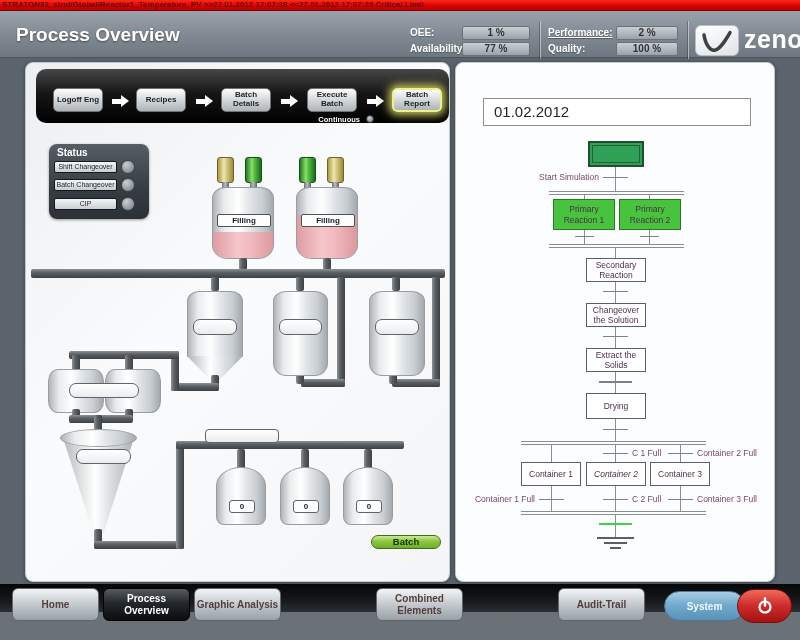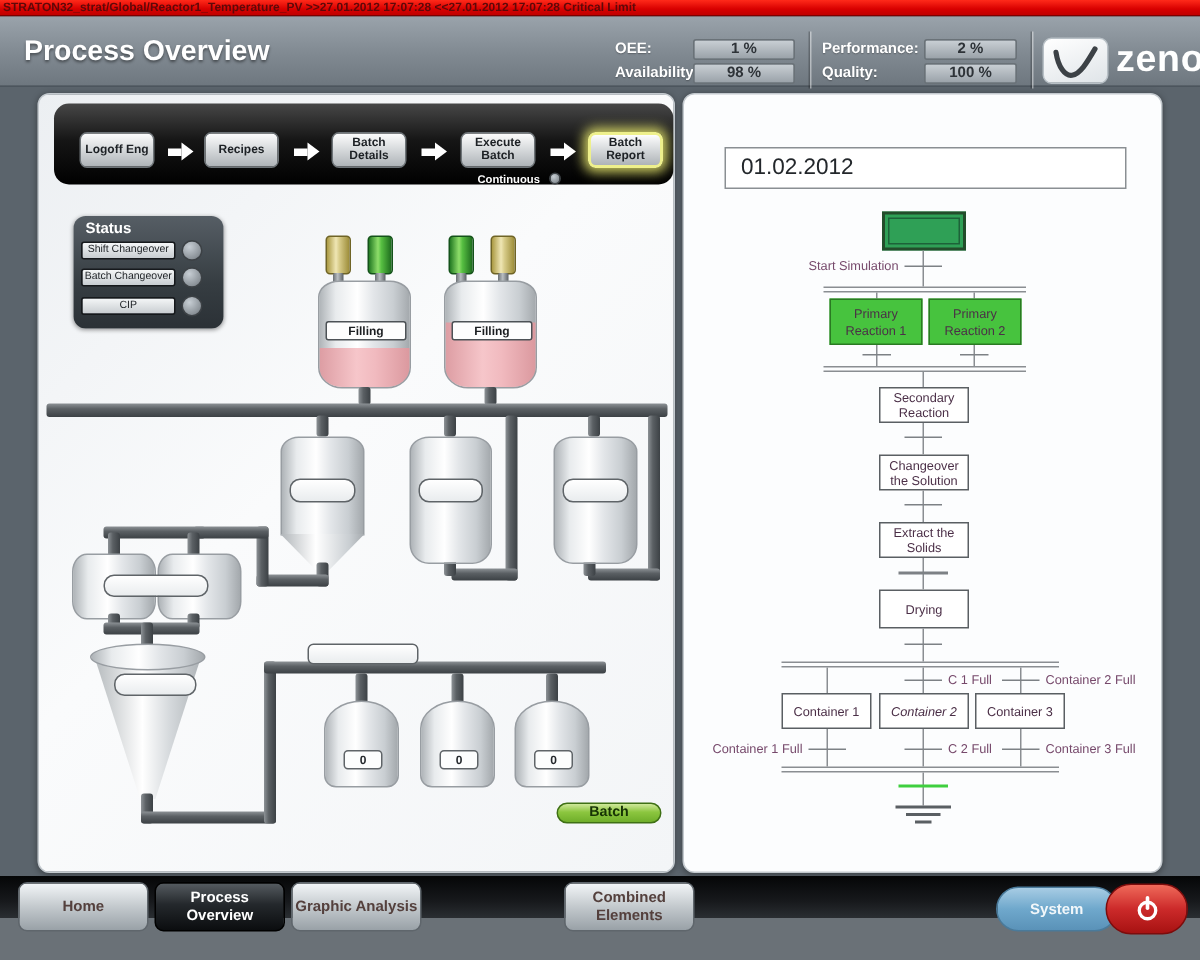--- a/index.html
+++ b/index.html
@@ -91,25 +91,25 @@
 <div class="abs alarm-bar">
   <span>STRATON32_strat/Global/Reactor1_Temperature_PV  &gt;&gt;27.01.2012 17:07:28  &lt;&lt;27.01.2012 17:07:28   Critical Limit</span>
 </div>
 
 <div class="abs header">
   <div class="abs hdr-title">Process Overview</div>
 
   <div class="abs stat-label" style="left:410px;top:16px;text-align:right;">OEE:</div>
   <div class="abs stat-value" style="left:462px;top:15px;width:68px;">1 %</div>
   <div class="abs stat-label" style="left:410px;top:32px;">Availability:</div>
-  <div class="abs stat-value" style="left:462px;top:31px;width:68px;">98 %</div>
+  <div class="abs stat-value" style="left:462px;top:31px;width:68px;">77 %</div>
 
   <div class="abs hdr-divider" style="left:540px;top:10px;height:38px;"></div>
 
-  <div class="abs stat-label" style="left:548px;top:16px;">Performance:</div>
+  <div class="abs stat-label" style="left:548px;top:16px;text-decoration:underline;">Performance:</div>
   <div class="abs stat-value" style="left:616px;top:15px;width:62px;">2 %</div>
   <div class="abs stat-label" style="left:548px;top:32px;">Quality:</div>
   <div class="abs stat-value" style="left:616px;top:31px;width:62px;">100 %</div>
 
   <div class="abs hdr-divider" style="left:688px;top:10px;height:38px;"></div>
 
   <div class="abs logo-box" style="left:695px;top:14px;width:44px;height:31px;">
     <svg width="36" height="26" viewBox="0 0 44 34">
       <path d="M5 9 C7 22 13 30 19 29 C26 28 32 18 39 6" fill="none" stroke="#3c4146" stroke-width="4.5" stroke-linecap="round"></path>
     </svg>
@@ -310,20 +310,21 @@
   <div class="abs gnd" style="left:148px;top:479px;width:23px;"></div>
   <div class="abs gnd" style="left:154px;top:484px;width:11px;"></div>
 </div>
 
 <div class="abs nav">
   <div class="abs nav-dark"></div>
   <div class="abs nav-btn" style="left:12px;">Home</div>
   <div class="abs nav-btn active" style="left:103px;">Process Overview</div>
   <div class="abs nav-btn" style="left:194px;">Graphic Analysis</div>
   <div class="abs nav-btn" style="left:376px;">Combined Elements</div>
+  <div class="abs nav-btn" style="left:558px;">Audit-Trail</div>
   <div class="abs sys-btn" style="left:664px;">System</div>
   <div class="abs pwr-btn" style="left:737px;">
     <svg width="18" height="18" viewBox="0 0 18 18">
       <circle cx="9" cy="10" r="5.5" fill="none" stroke="#fff" stroke-width="2.2"></circle>
       <line x1="9" y1="1.5" x2="9" y2="8.5" stroke="#fff" stroke-width="2.4" stroke-linecap="round"></line>
     </svg>
   </div>
 </div>
 
 </body></html>

